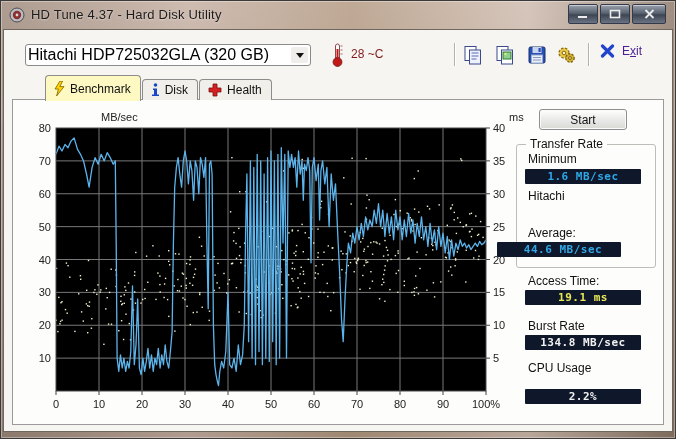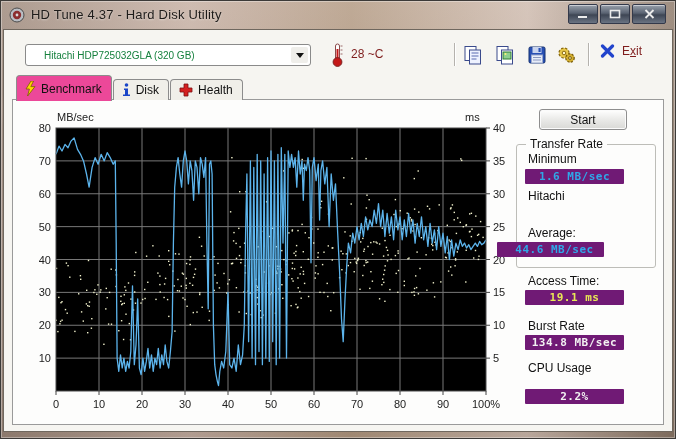--- a/index.html
+++ b/index.html
@@ -22,52 +22,52 @@
   .winbtn{width:28px;height:18px;border:1px solid #33394a;border-radius:2px;
     background:linear-gradient(180deg,#99a1ac 0%,#5a6372 45%,#3e4654 55%,#6a7382 100%);
     box-shadow:inset 0 1px 0 rgba(255,255,255,.5);display:flex;align-items:center;justify-content:center;}
   .winbtn svg{display:block}
   
   .client{position:absolute;left:4px;top:30px;width:668px;height:401px;background:#f6f5f1;
     box-shadow:0 0 0 1px #6f675e;}
   
   .combo{position:absolute;left:21px;top:14px;width:286px;height:22px;background:#fff;
     border:1px solid #8a8a8a;border-radius:3px;box-sizing:border-box;display:flex;align-items:center;}
-  .combo-text{flex:1;font-size:10px;color:#15803d;padding-left:18px;white-space:nowrap;overflow:hidden;}
+  .combo-text{flex:1;font-size:16px;color:#000000;padding-left:2px;white-space:nowrap;overflow:hidden;}
   .combo-arrow{width:17px;height:16px;margin-right:2px;border-radius:2px;background:#efeeea;
     display:flex;align-items:center;justify-content:center;}
   .combo-arrow i{width:0;height:0;border:4px solid transparent;border-top:5px solid #111;margin-top:4px;}
   .thermo{position:absolute;left:327px;top:12px;}
   .temp-text{position:absolute;left:347px;top:17px;font-size:12px;color:#7f1d1d;}
   .tb-sep{position:absolute;top:13px;width:0;height:23px;border-left:1px solid #b5b2ad;border-right:1px solid #fff;}
   .tb-icon{position:absolute;top:13px;width:26px;height:24px;display:flex;align-items:center;justify-content:center;cursor:default;}
-  .exit-btn{position:absolute;left:596px;top:14px;display:flex;align-items:center;gap:7px;font-size:12px;color:#7f1d1d;}
+  .exit-btn{position:absolute;left:596px;top:14px;display:flex;align-items:center;gap:7px;font-size:12px;color:#4c1d95;}
   .exit-btn u{text-decoration:underline}
   
   .tabs{position:absolute;left:12px;top:45px;height:25px;display:flex;align-items:flex-end;z-index:3;}
   .tab{display:flex;align-items:center;gap:5px;padding:3px 9px 3px 8px;height:21px;box-sizing:border-box;
     border:1px solid #8c8c8c;border-bottom:none;border-radius:4px 4px 0 0;background:#f0efe9;
     font-size:12px;color:#111;margin-right:1px;position:relative;}
-  .tab.active{height:26px;background:#ec4899;margin-bottom:-1px;z-index:4;font-weight:normal;}
+  .tab.active{height:26px;background:#fef9c3;margin-bottom:-1px;z-index:4;font-weight:normal;margin-left:29px;}
   
   .panel{position:absolute;left:8px;top:69px;width:652px;height:326px;background:#fdfdfc;
     border:1px solid #9a9a9a;box-sizing:border-box;z-index:1;}
-  .axis-unit{position:absolute;font-size:11px;color:#222;}
+  .axis-unit{position:absolute;font-size:11px;color:#222;margin-left:44px;}
   .chart-svg{position:absolute;left:0;top:0;}
   
   .start-btn{position:absolute;left:526px;top:9px;width:88px;height:21px;
     border:1px solid #8e8e8e;border-radius:3px;box-sizing:border-box;
     background:linear-gradient(180deg,#ffffff,#ececea 45%,#d9d9d6);
     box-shadow:inset 0 0 0 1px #fbfbfb;font-size:12px;color:#111;
     display:flex;align-items:center;justify-content:center;cursor:default;}
   .groupbox{position:absolute;left:503px;top:44px;width:138px;height:122px;
     border:1px solid #bdbdb8;border-radius:3px;}
   .groupbox-legend{position:absolute;left:9px;top:-8px;background:#fdfdfc;padding:0 4px;font-size:12px;color:#111;}
   .fieldlabel{position:absolute;font-size:12px;color:#111;}
-  .lcd{position:absolute;width:99px;height:15px;background:#701a75;border-radius:1px;
+  .lcd{position:absolute;width:116px;height:15px;background:#0f172a;border-radius:1px;
     font-family:"DejaVu Sans Mono","Liberation Mono",monospace;font-weight:bold;font-size:11px;
     letter-spacing:.5px;display:flex;align-items:center;justify-content:center;}
 </style>
 </head>
 <body>
 
 <div class="screen">
 
   <div class="titlebar">
     <svg class="title-icon" viewBox="0 0 16 16">

